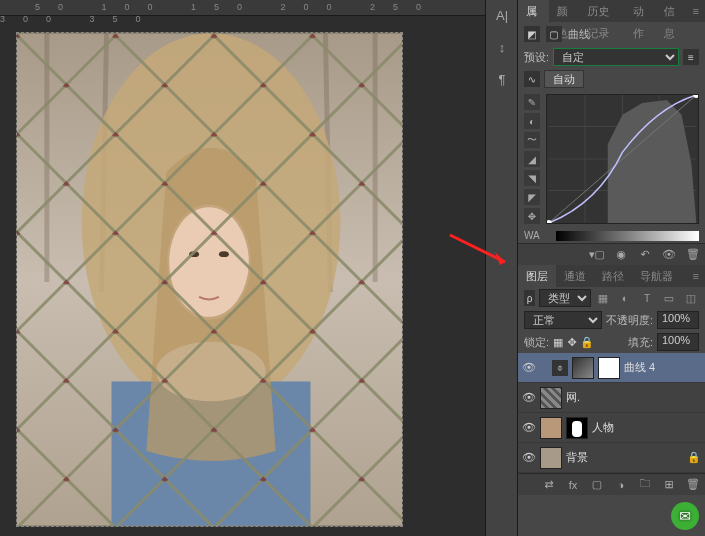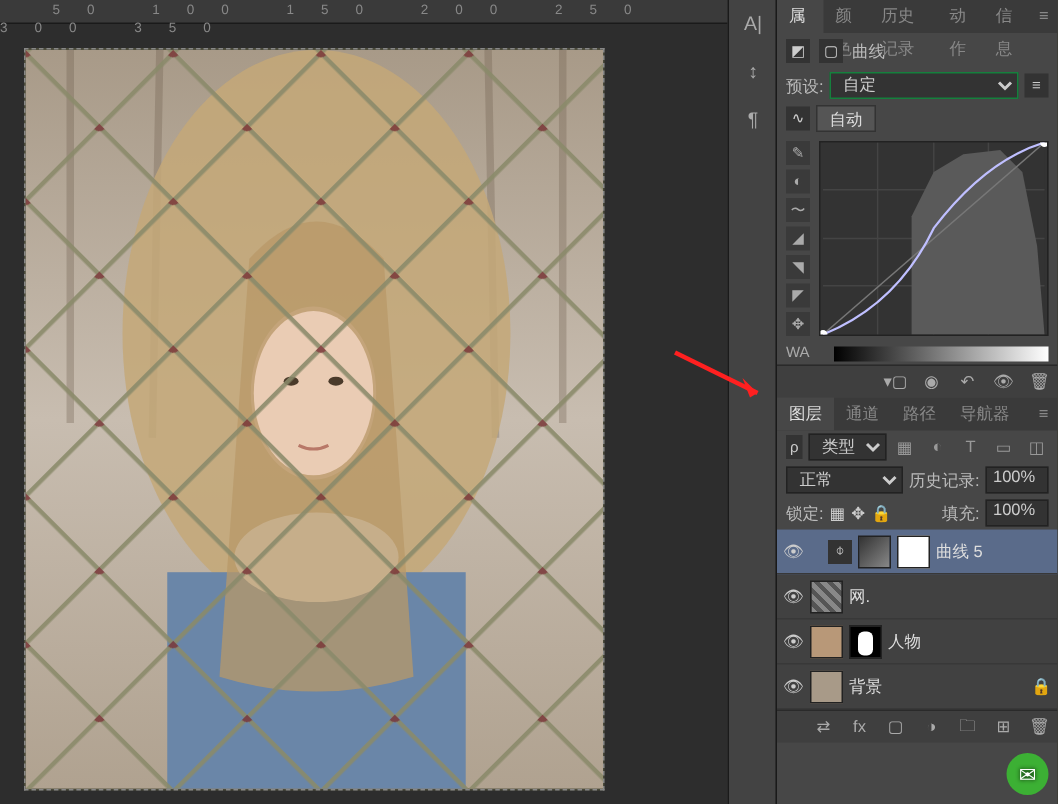--- a/index.html
+++ b/index.html
@@ -181,40 +181,40 @@
       <div class="ico-row" style="padding:0">
         <span class="ib">▦</span>
         <span class="ib">◐</span>
         <span class="ib">T</span>
         <span class="ib">▭</span>
         <span class="ib">◫</span>
       </div>
     </div>
     <div class="opt-row">
       <select class="dd2" style="width:70px"><option>正常</option></select>
-      <span class="label">历史记录:</span>
+      <span class="label">不透明度:</span>
       <span class="dd2" style="width:42px">100%</span>
     </div>
     <div class="opt-row">
       <span class="label">锁定:</span>
       <span class="ib">▦</span>
       <span class="ib">✥</span>
       <span class="ib">🔒</span>
       <span style="margin-left:auto" class="label">填充:</span>
       <span class="dd2" style="width:42px">100%</span>
     </div>
 
     <div class="layer-list">
       <div class="layer sel">
         <span class="eye">👁</span>
         <span style="width:8px"></span>
         <span class="mini-ico">⌽</span>
         <div class="thumb" style="background:linear-gradient(135deg,#333,#888)"></div>
         <div class="mask"></div>
-        <span class="lname">曲线 5</span>
+        <span class="lname">曲线 4</span>
       </div>
       <div class="layer">
         <span class="eye">👁</span>
         <div class="thumb" style="background:repeating-linear-gradient(45deg,#888 0 3px,#555 3px 6px)"></div>
         <span class="lname">网.</span>
       </div>
       <div class="layer">
         <span class="eye">👁</span>
         <div class="thumb" style="background:#b89878"></div>
         <div class="mask" style="background:#000;">

